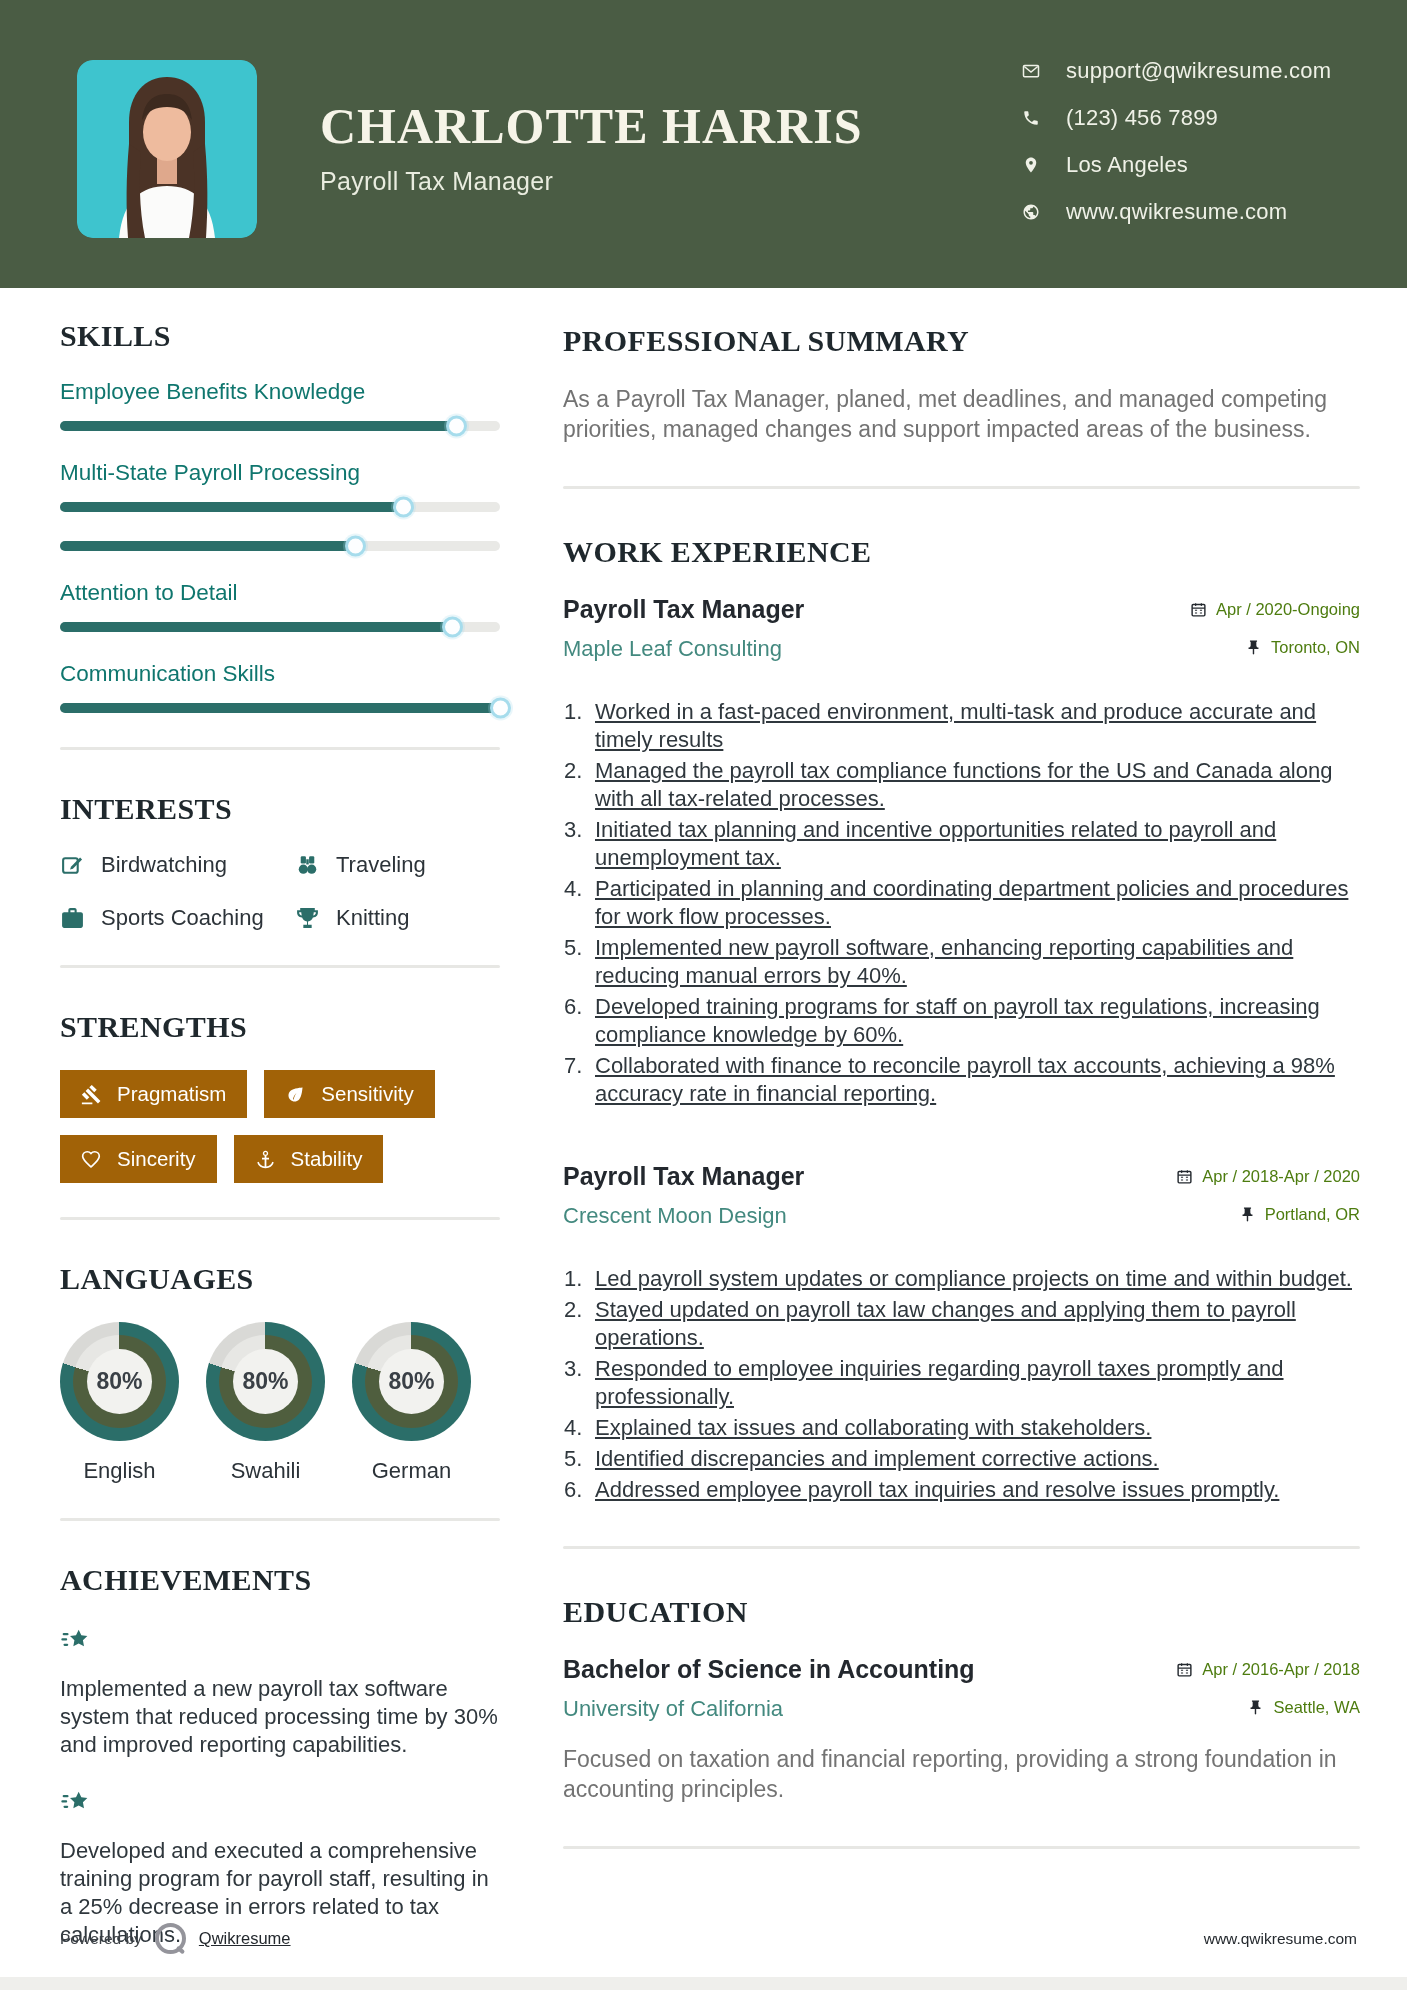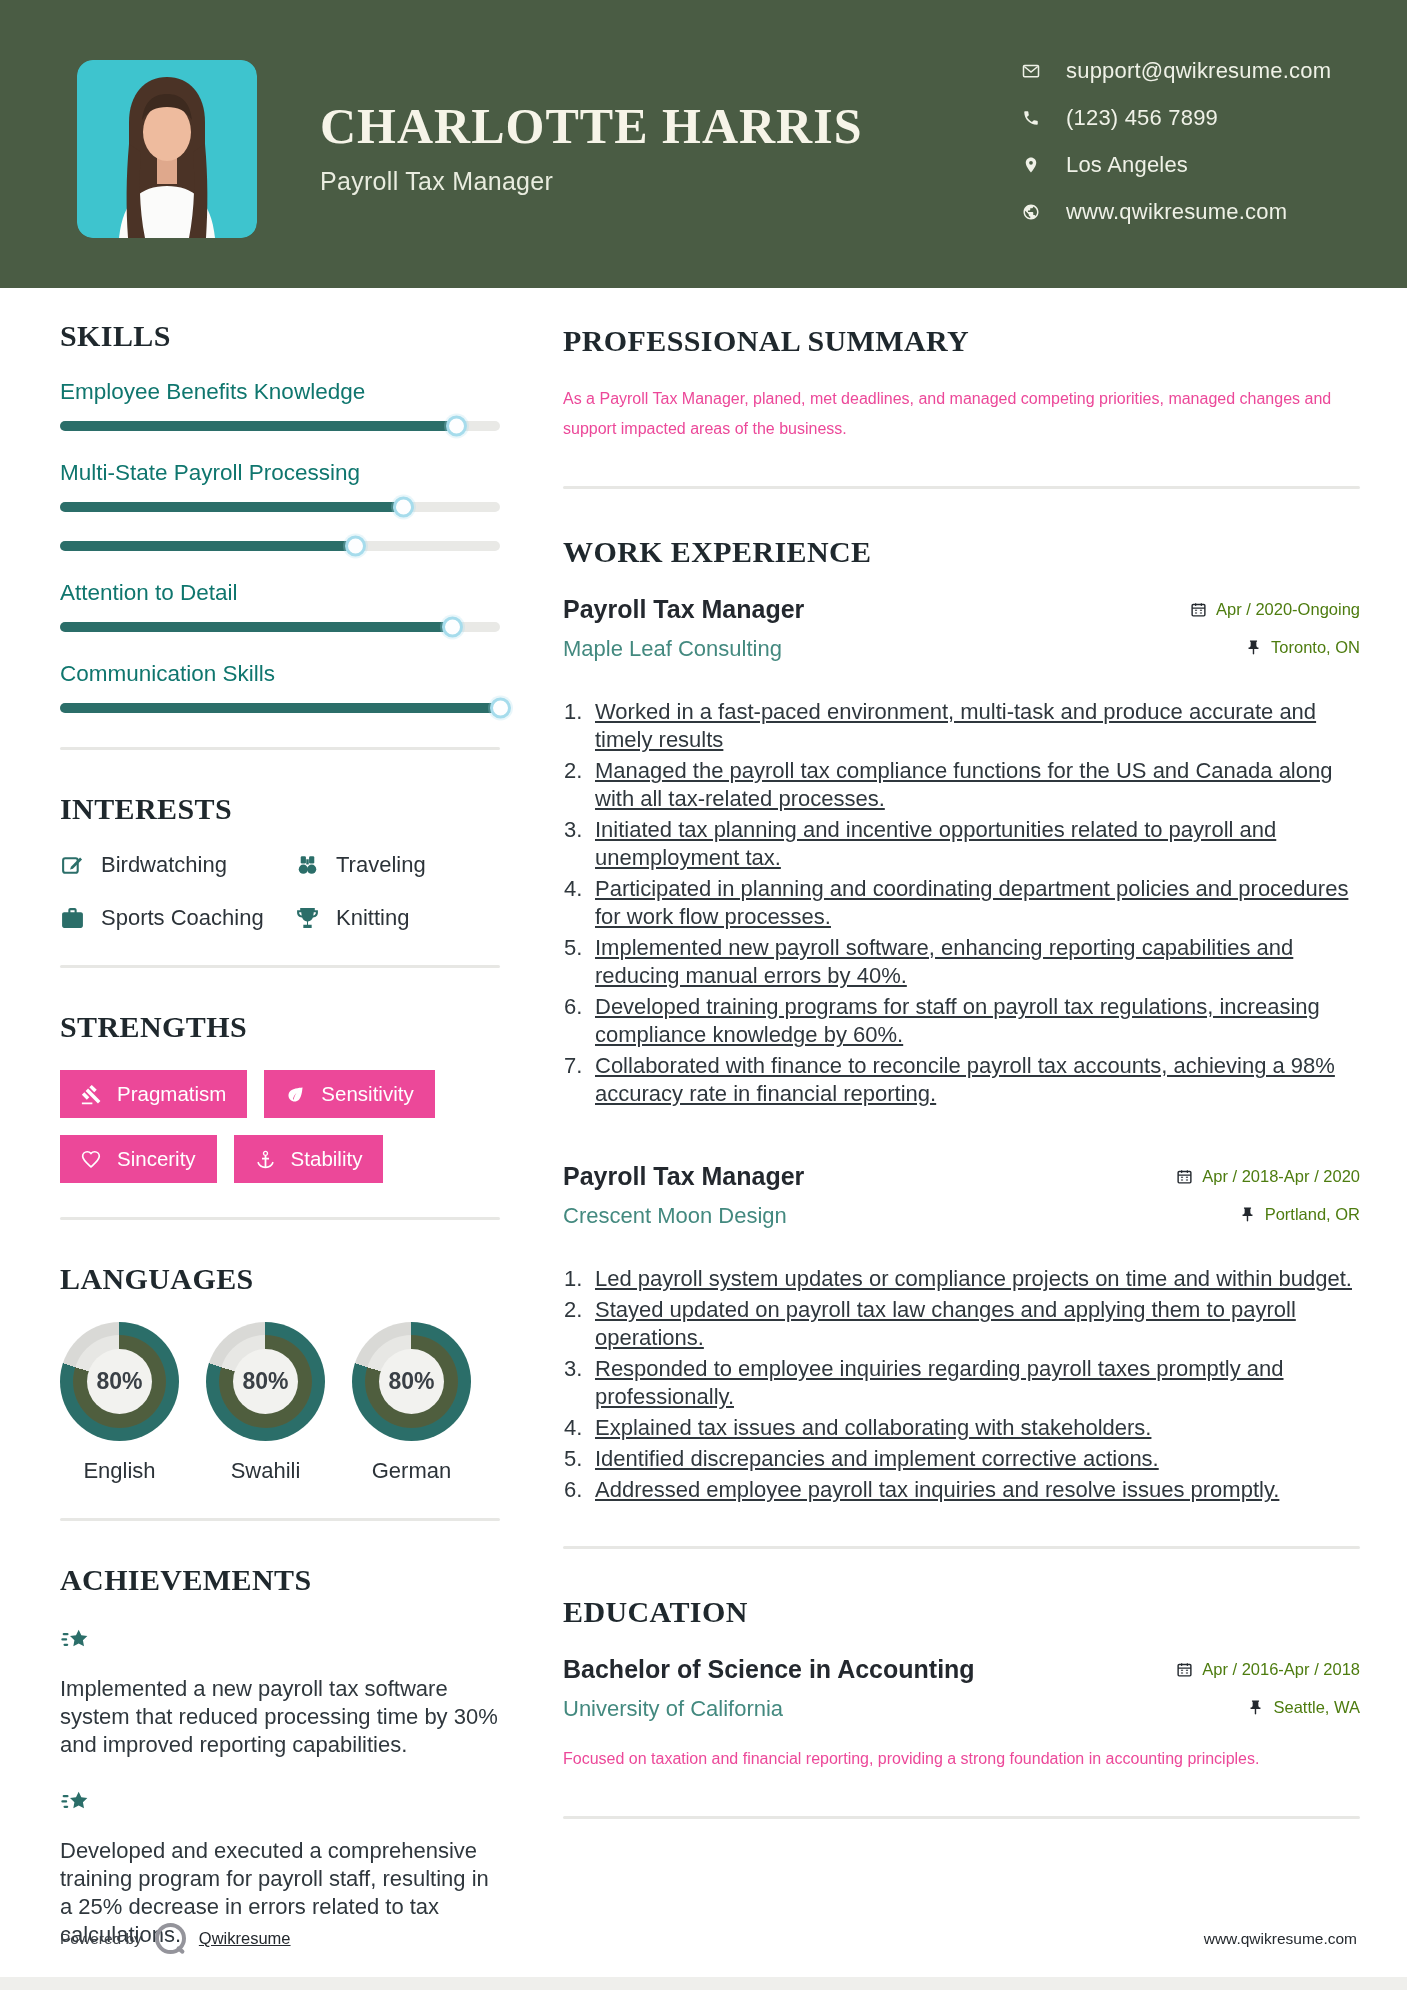--- a/index.html
+++ b/index.html
@@ -51,40 +51,40 @@
   }
   
   .interests-grid { display:grid; grid-template-columns:235px 1fr; row-gap:27px; }
   .interest { display:flex; align-items:center; gap:16px; }
   .interest svg { width:25px; height:25px; color:#2B6E69; flex:0 0 auto; }
   .interest-label { font-size:22px; color:#2C3339; }
   
   .badges { display:flex; flex-wrap:wrap; gap:17px; max-width:420px; }
   .badge {
     display:inline-flex; align-items:center; gap:15px;
-    background:#ec4899; color:#fff; padding:12px 21px; font-size:20.5px;
+    background:#a16207; color:#fff; padding:12px 21px; font-size:20.5px;
   }
   .badge svg { width:21px; height:21px; color:#fff; }
   
   .langs { display:flex; gap:27px; }
   .lang { width:119px; text-align:center; }
   .donut { position:relative; width:119px; height:119px; border-radius:50%; }
   .donut-mid { position:absolute; inset:13px; border-radius:50%; }
   .donut-center {
     position:absolute; inset:27px; border-radius:50%; background:#F2F2EF;
     display:flex; align-items:center; justify-content:center;
     font-size:23px; font-weight:bold; color:#3A4046;
   }
   .lang-label { margin-top:17px; font-size:22px; color:#2C3339; }
   
   .ach { display:flex; gap:18px; margin-bottom:26px;flex-direction:column; }
   .ach svg { width:32px; height:32px; color:#2B6E69; flex:0 0 auto; margin-top:2px; }
   .ach-text { font-size:22px; line-height:28px; color:#2F373D; }
   
-  .summary-text, .edu-desc { font-size:16px; line-height:30px; color:#ec4899; }
+  .summary-text, .edu-desc { font-size:23px; line-height:30px; color:#737373; }
   .job { margin-top:4px; }
   .job + .job { margin-top:54px; }
   .job-head { display:flex; justify-content:space-between; align-items:baseline; }
   .job-name { font-size:25px; font-weight:bold; color:#23282E; }
   .meta { display:flex; align-items:center; gap:9px; justify-content:flex-end; font-size:16.5px; color:#4d7c0f; }
   .meta svg { width:17px; height:17px; color:#23282E; }
   .job-sub { display:flex; justify-content:space-between; align-items:baseline; margin-top:12px; }
   .company { font-size:22px; color:#43897F; }
   .job-list { list-style:none; counter-reset:n; margin-top:36px;text-decoration:underline; }
   .job-list li {

